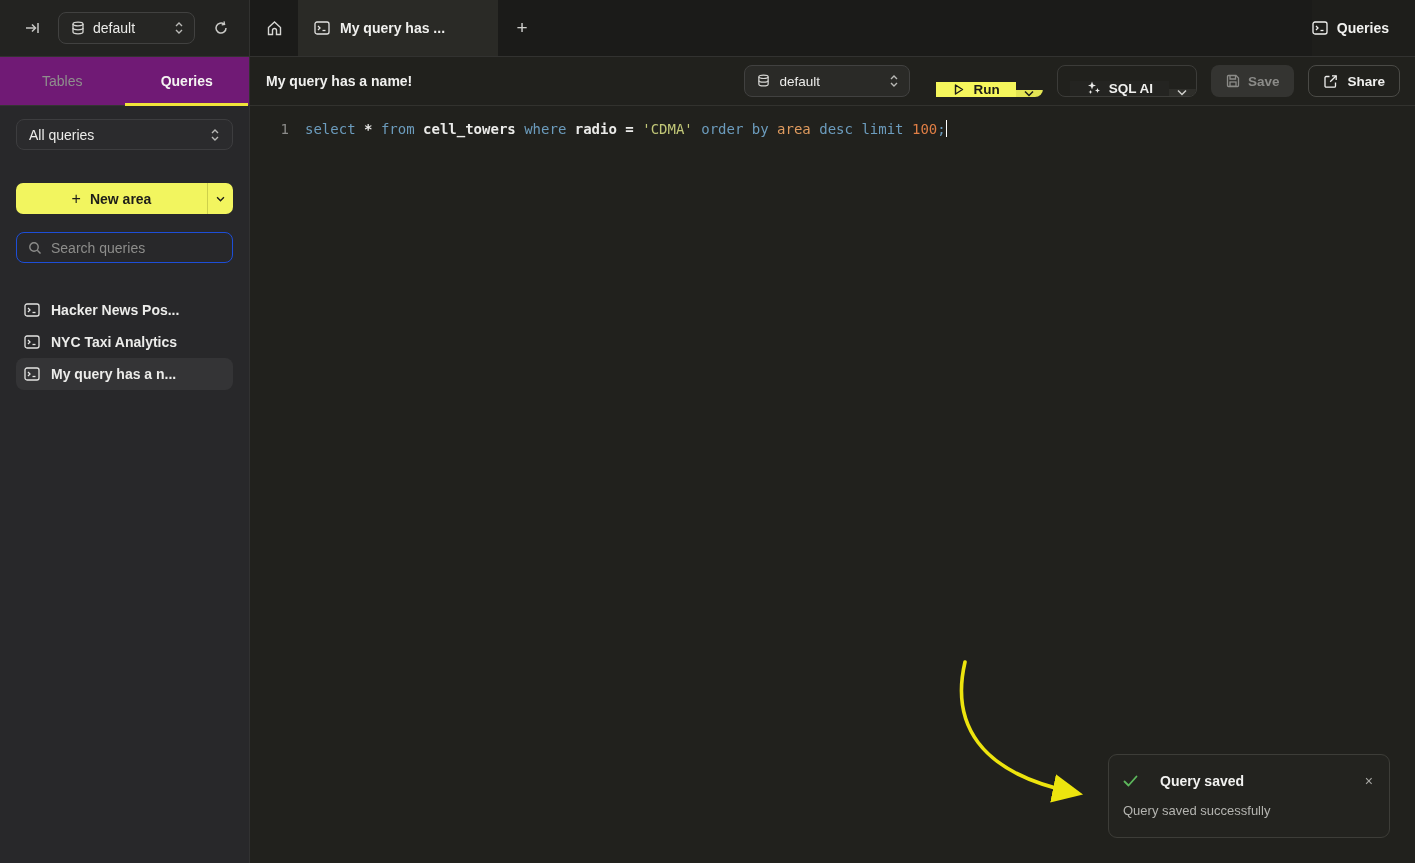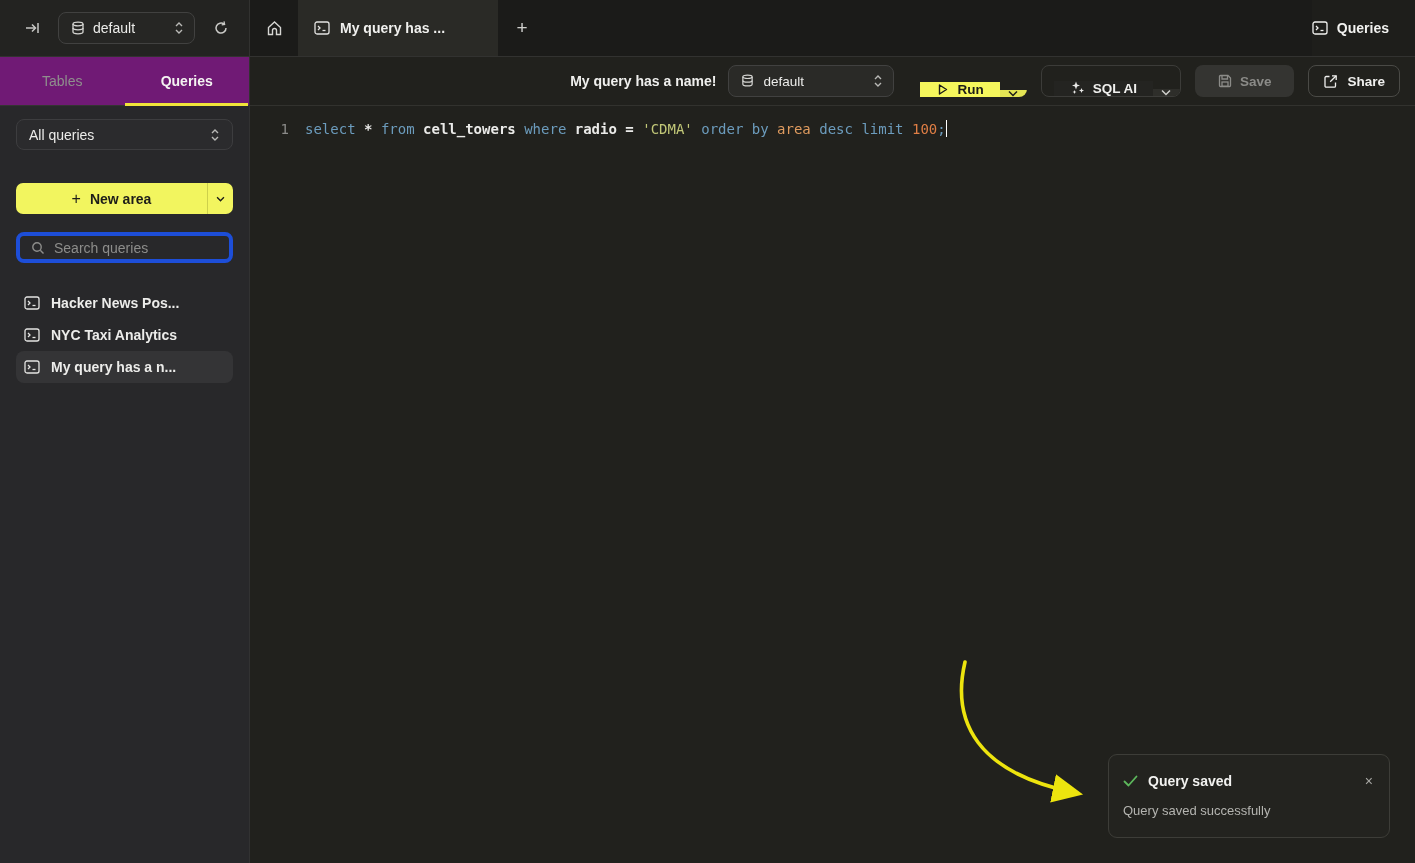--- a/index.html
+++ b/index.html
@@ -30,53 +30,53 @@
   
   .row2 { position:absolute; left:0; top:57px; width:1415px; height:49px; display:flex; }
   .sidebar-tabs { width:250px; height:100%; background:#701a75; border-right:1px solid #323230;
                   border-bottom:1px solid #343432; display:flex; }
   .sidebar-tab { flex:1; display:flex; align-items:center; justify-content:center; font-size:14px;
                  color:#8f8f8d; cursor:pointer; position:relative; }
   .sidebar-tab.active { color:#f4f4f2; font-weight:600; }
   .sidebar-tab.active::after { content:""; position:absolute; left:0; right:1px; bottom:-1px; height:3px; background:#f1e43a; }
   .main-header { flex:1; display:flex; align-items:center; background:#21211d;
                  border-bottom:1px solid #32322e; padding:0 15px 0 16px; gap:12px; }
-  .page-title { font-size:14px; font-weight:600; color:#f0f0ee; flex:1;text-align:right; }
+  .page-title { font-size:14px; font-weight:600; color:#f0f0ee; flex:1; }
 
   .toolbar { display:flex; align-items:center; gap:14px; }
   .tb-select { display:flex; align-items:center; gap:9px; width:166px; height:32px; padding:0 10px 0 12px;
                background:#2a2a27; border:1px solid #414140; border-radius:8px; cursor:pointer; }
   .tb-select .lbl { font-size:13.5px; color:#ececea; flex:1; }
   .split-btn { display:flex; align-items:flex-end; height:32px; border-radius:8px; overflow:hidden; cursor:pointer;padding-left:12px; }
   .split-btn .main { display:flex; align-items:center; gap:8px; padding:0 16px; font-size:13.5px; font-weight:600; }
   .split-btn .chev { width:27px; display:flex; align-items:center; justify-content:center; }
   .run-btn .main { background:#f5f65c; color:#1c1c18; }
   .run-btn .chev { background:#e4e554; color:#1c1c18; }
   .sqlai-btn { border:1px solid #3c3c39; border-radius:8px; }
   .sqlai-btn .main { background:#242421; color:#f0f0ee; }
   .sqlai-btn .chev { background:#2e2e2a; color:#cfcfcc; }
-  .save-btn { display:flex; align-items:center; gap:8px; height:32px; padding:0 23px; border-radius:8px;
+  .save-btn { display:flex; align-items:center; gap:8px; height:32px; padding:0 15px; border-radius:8px;
               background:#343431; color:#8b8b88; font-size:13.5px; font-weight:600; border:none; cursor:default; }
   .share-btn { display:flex; align-items:center; gap:9px; height:32px; padding:4px 14px; border-radius:8px;
                background:transparent; border:1px solid #4a4a46; color:#f0f0ee; font-size:13.5px; font-weight:600; cursor:pointer; }
 
   
   .sidebar { position:absolute; left:0; top:106px; width:250px; height:757px; background:#28282a;
              border-right:1px solid #323232; padding:13px 16px; }
   .all-queries { display:flex; align-items:center; height:31px; padding:0 12px; border:1px solid #3d3d3f;
                  border-radius:8px; background:#2b2b2d; cursor:pointer; margin-bottom:22px; }
   .all-queries .lbl { font-size:14px; color:#ececea; flex:1; }
   .new-query { display:flex; align-items:stretch; height:31px; border-radius:7px; overflow:hidden;
                margin:33px 0 18px 0; cursor:pointer; }
   .new-query .main { flex:1; display:flex; align-items:center; justify-content:center; gap:9px;
                      background:#f2f55f; color:#1d1d19; font-size:14px; font-weight:600; }
   .new-query .chev { width:26px; display:flex; align-items:center; justify-content:center;
                      background:#f2f55f; border-left:1px solid #cdd04b; color:#1d1d19; }
   .search-box { display:flex; align-items:center; gap:9px; height:31px; padding:0 11px;
-                border:4px solid #1d4ed8; border-radius:8px; color:#8d8d8b; margin-bottom:24px; }
+                border:1px solid #1d4ed8; border-radius:8px; color:#8d8d8b; margin-bottom:31px; }
   .search-box input { flex:1; background:transparent; border:none; outline:none; color:#e8e8e6;
                       font-size:14px; font-family:"Liberation Sans",sans-serif; }
   .search-box input::placeholder { color:#8d8d8b; }
   .qlist { display:flex; flex-direction:column; }
   .qitem { display:flex; align-items:center; gap:11px; height:32px; padding:0 8px; border-radius:8px;
            font-size:14px; font-weight:600; color:#ececea; cursor:pointer; }
   .qitem.selected { background:#343436; }
   .qicon { flex:0 0 auto; display:flex; color:#e4e4e2; }
 
   
@@ -89,21 +89,21 @@
   .tok-id  { color:#eaeae8; font-weight:bold; }
   .tok-str { color:#c2c878; }
   .tok-fn  { color:#df9b5f; }
   .tok-num { color:#df7e45; }
   .cursor { display:inline-block; width:1.5px; height:17px; background:#ffffff; vertical-align:-3px; }
 
   
   .toast { position:absolute; left:1108px; top:754px; width:282px; height:84px; background:#23231f;
            border:1px solid #3d3d38; border-radius:9px; padding:17px 14px 14px 14px; }
   .toast-head { display:flex; align-items:center; gap:10px; }
-  .toast-title { font-size:14px; font-weight:700; color:#f2f2f0; flex:1; }
+  .toast-title { font-size:14px; font-weight:700; color:#f2f2f0; flex:1;margin-left:12px; }
   .toast-close { background:none; border:none; color:#a9a9a6; font-size:14px; cursor:pointer; line-height:1; padding:2px; }
   .toast-msg { margin-top:13px; font-size:13px; color:#b4b4b0; }
 
   .arrow-overlay { position:absolute; left:0; top:0; pointer-events:none; }
   svg { display:block; }
 </style>
 </head>
 <body>
 
 <div class="app">

